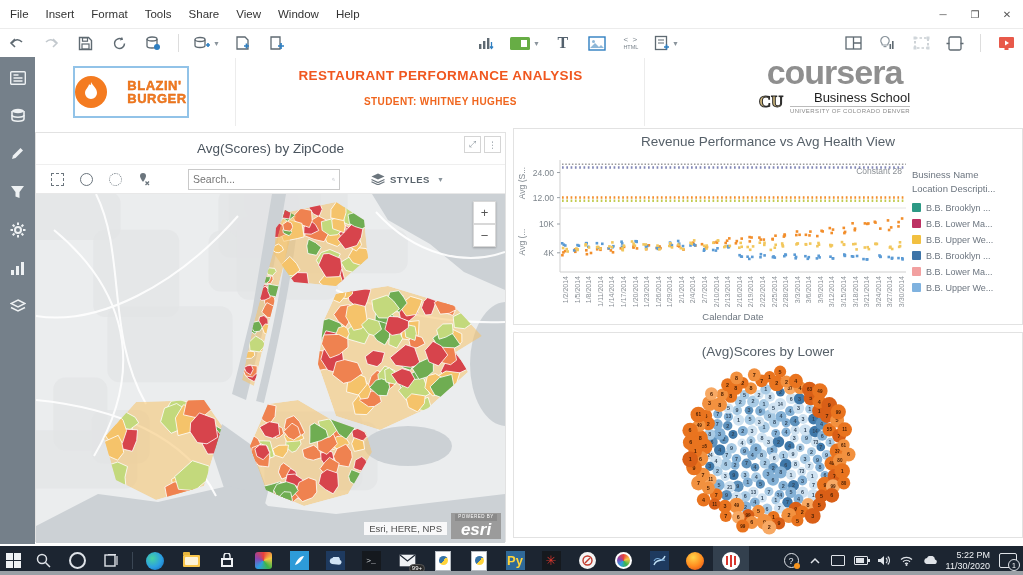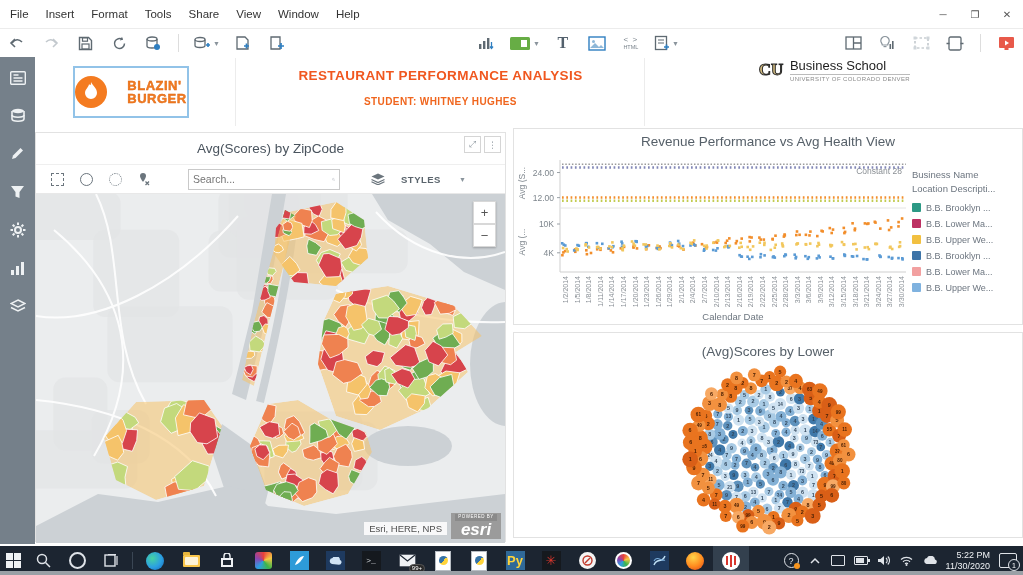--- a/index.html
+++ b/index.html
@@ -34,37 +34,37 @@
   .bb-disc svg{position:absolute;left:7px;top:5px;}
   .bb-words{display:flex;flex-direction:column;line-height:1;}
   .bb-words span{font-size:13px;font-weight:900;color:#f47b20;letter-spacing:.5px;-webkit-text-stroke:.4px #d9630e;}
   .title-cell{left:202px;width:408px;border-right:1px solid #ececec;text-align:center;}
   .dash-title{margin-top:10px;font-size:13.5px;font-weight:bold;color:#f0571f;letter-spacing:.4px;}
   .dash-sub{margin-top:13px;font-size:10px;font-weight:bold;color:#f0661e;letter-spacing:.4px;}
   .right-cell{left:611px;width:377px;text-align:center;}
   .coursera{font-size:34px;font-weight:bold;color:#8f8f8f;letter-spacing:-1px;line-height:36px;margin-top:-4px;}
   .school{display:flex;align-items:center;justify-content:center;gap:7px;margin-top:0px;}
   .cu-emblem{width:24px;height:24px;display:flex;align-items:center;justify-content:center;font-family:"Liberation Serif",serif;font-weight:bold;font-size:17px;color:#cfb87c;-webkit-text-stroke:1px #2b2b2b;}
-  .school-names{display:flex;flex-direction:column;align-items:flex-start;line-height:1;}
+  .school-names{display:flex;flex-direction:column;align-items:flex-end;line-height:1;}
   .school-name{font-size:13px;color:#1d1d1d;}
   .school-sub{font-size:6px;color:#8a8a8a;border-top:1px solid #bbb;margin-top:2px;padding-top:1px;letter-spacing:.4px;}
   .panel{position:absolute;background:#fff;border:1px solid #e2e2e2;box-sizing:border-box;}
   
   .map-panel{left:0;top:75px;width:471px;height:410px;}
   .map-title-row{height:31px;display:flex;align-items:center;justify-content:center;font-size:13.5px;color:#4a545e;position:relative;}
   .map-mini-btns{position:absolute;right:4px;top:3px;display:flex;gap:3px;}
   .map-mini-btns div{width:15px;height:15px;border:1px solid #d5d5d5;background:#fff;color:#8a949c;font-size:9px;display:flex;align-items:center;justify-content:center;}
   .map-toolbar{height:28px;border-top:1px solid #efefef;border-bottom:1px solid #e8e8e8;display:flex;align-items:center;padding-left:14px;gap:15px;}
   .mt-ic{width:14px;height:14px;display:flex;align-items:center;justify-content:center;}
   .sel-rect{width:11px;height:11px;border:1.4px dashed #6b757d;}
   .sel-circ{width:11px;height:11px;border:1.4px solid #6b757d;border-radius:50%;}
   .sel-lasso{width:11px;height:11px;border:1.4px dotted #6b757d;border-radius:50%;}
   .searchbox{width:150px;height:19px;border:1px solid #c9c9c9;display:flex;align-items:center;margin-left:22px;}
   .searchbox input{border:0;outline:0;flex:1;font-size:10.5px;color:#555;padding:0 4px;font-family:"Liberation Sans",sans-serif;}
-  .styles-grp{display:flex;align-items:center;gap:16px;margin-left:16px;font-size:9.5px;font-weight:bold;color:#5a646c;letter-spacing:.5px;}
+  .styles-grp{display:flex;align-items:center;gap:5px;margin-left:16px;font-size:9.5px;font-weight:bold;color:#5a646c;letter-spacing:.5px;}
   .mapwrap{position:relative;width:469px;height:349px;}
   .zoomctl{position:absolute;right:9px;top:7px;display:flex;flex-direction:column;box-shadow:0 1px 2px rgba(0,0,0,.25);}
   .zoomctl div{width:21px;height:21px;background:#fff;border:1px solid #d8d8d8;color:#555;font-size:13px;display:flex;align-items:center;justify-content:center;}
   .attrib{position:absolute;right:58px;bottom:8px;background:rgba(255,255,255,.85);font-size:9.5px;color:#4f4f4f;padding:1px 5px;}
   .esrilogo{position:absolute;right:4px;bottom:4px;width:50px;height:26px;background:#9b9b9b;color:#fff;display:flex;flex-direction:column;align-items:center;justify-content:center;line-height:1;}
   .esrilogo .p{font-size:4.5px;letter-spacing:.5px;background:#8a8a8a;padding:1px 3px;}
   .esrilogo .b{font-size:17px;font-weight:bold;font-style:italic;}
   
   .chart-panel{left:478px;top:71px;width:510px;height:197px;}
   .chart-title{height:25px;display:flex;align-items:center;justify-content:center;font-size:13.5px;color:#566069;}
@@ -330,20 +330,21 @@
           <span>BLAZIN'</span>
           <span>BURGER</span>
         </span>
       </div>
     </div>
     <div class="hdr-cell title-cell">
       <div class="dash-title">RESTAURANT PERFORMANCE ANALYSIS</div>
       <div class="dash-sub">STUDENT: WHITNEY HUGHES</div>
     </div>
     <div class="hdr-cell right-cell">
+      <div class="coursera">coursera</div>
       <div class="school">
         <span class="cu-emblem">CU</span>
         <span class="school-names">
           <span class="school-name">Business School</span>
           <span class="school-sub">UNIVERSITY OF COLORADO DENVER</span>
         </span>
       </div>
     </div>
 
     <div class="panel map-panel">

